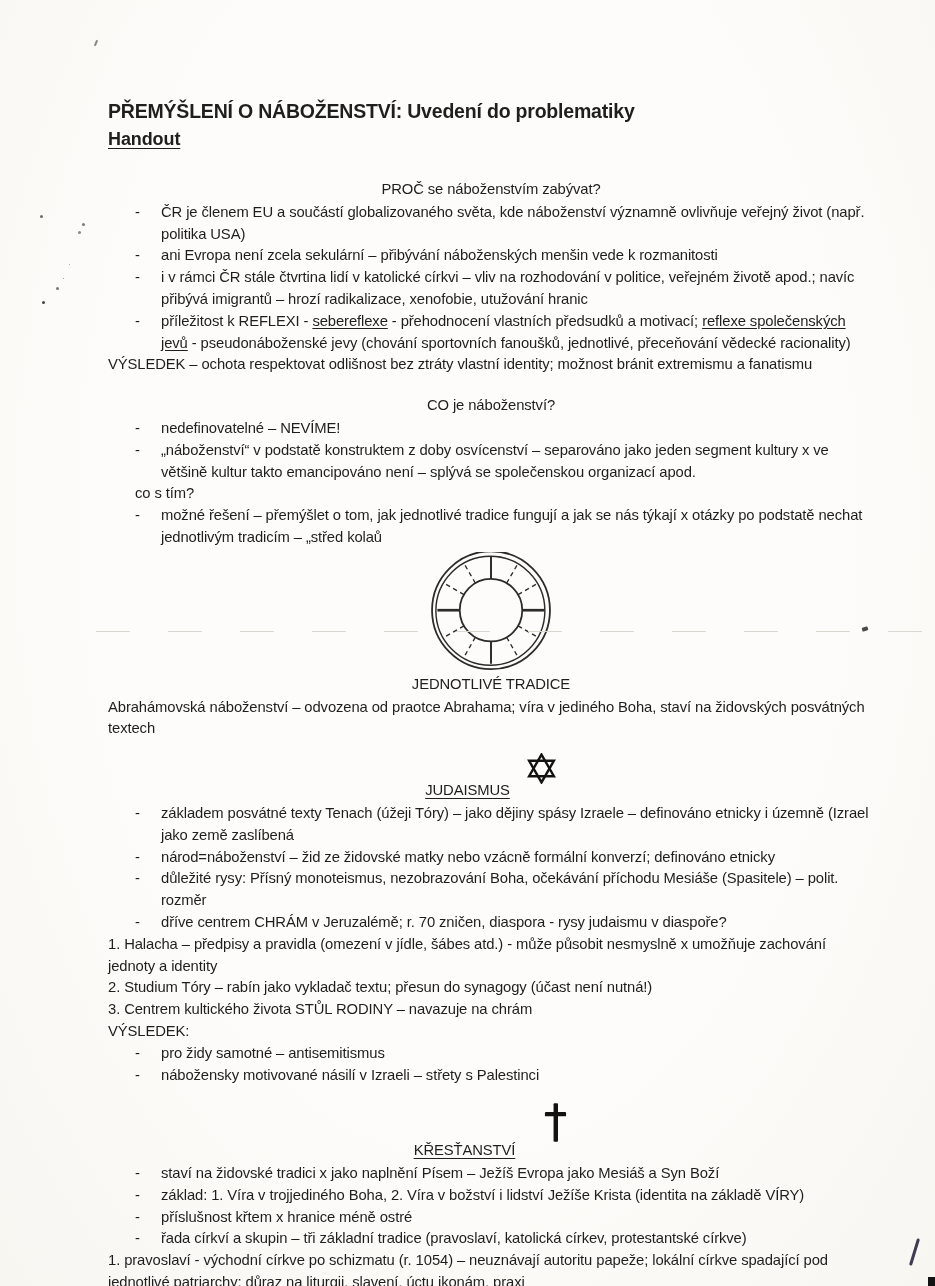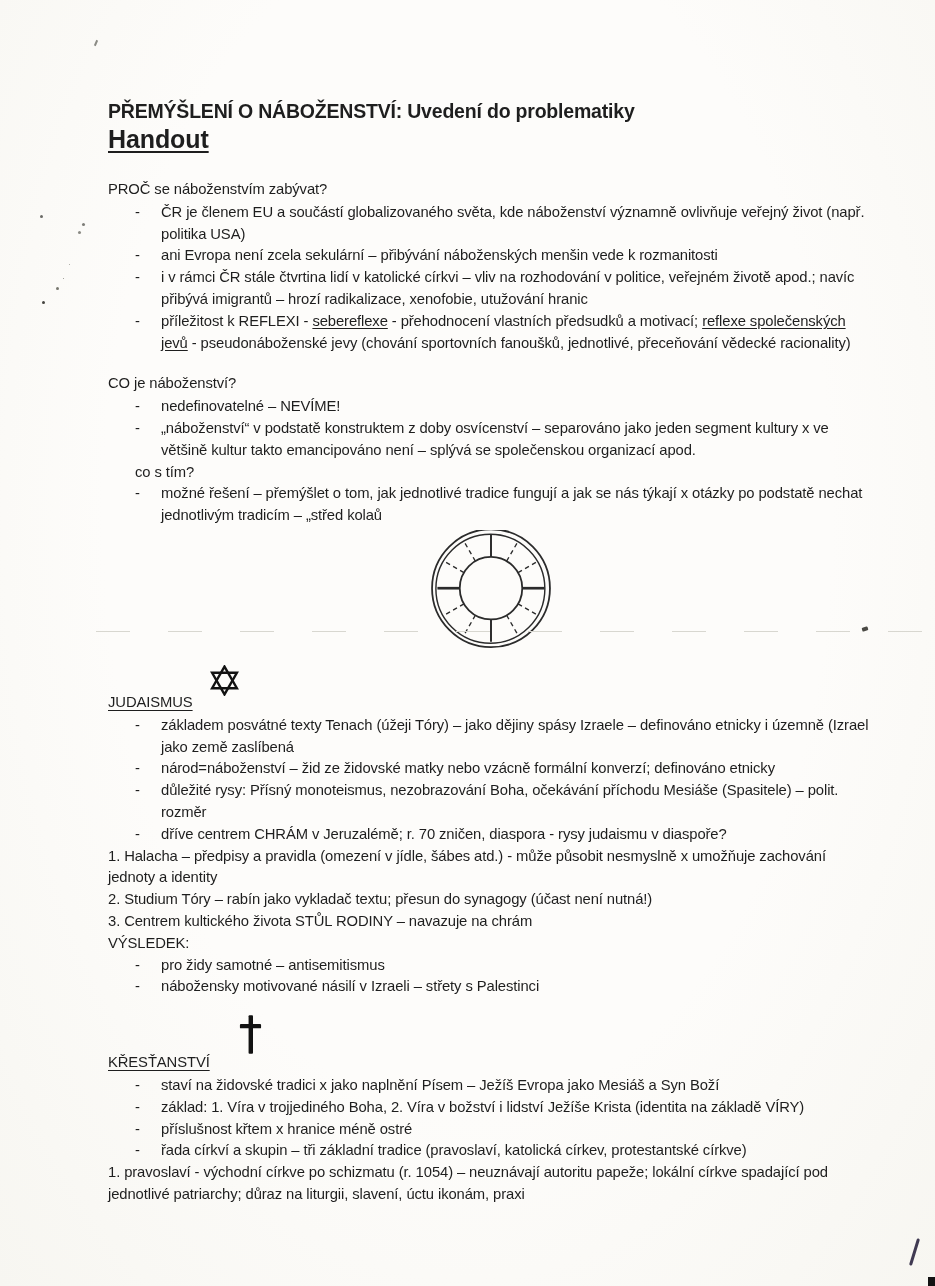--- a/index.html
+++ b/index.html
@@ -5,23 +5,23 @@
   html,body{margin:0;padding:0;background:#e8e8e6;}
   .page{
     position:relative;width:935px;height:1286px;margin:0 auto;overflow:hidden;
     background:radial-gradient(ellipse at 50% 40%, #fdfcfa 55%, #f7f6f1 100%);
     font-family:"Liberation Sans", sans-serif;
     color:#1e1e1e;
     font-size:14.8px;line-height:21.8px;letter-spacing:-0.1px;
   }
   .content{position:absolute;left:108px;top:98px;width:766px;}
   .title{font-size:19.5px;line-height:26px;font-weight:bold;margin:0;letter-spacing:-0.2px;}
-  .subtitle{font-size:25px;line-height:27px;font-weight:bold;margin:2px 0 0 0;text-decoration:underline;text-underline-offset:3px;}
+  .subtitle{font-size:18px;line-height:27px;font-weight:bold;margin:2px 0 0 0;text-decoration:underline;text-underline-offset:3px;}
   .sect{margin-top:22px;}
-  .h{margin:0 0 1px 0;}
+  .h{margin:0 0 1px 0;text-align:center;}
   .b{display:flex;}
   .b::before{content:"-";flex:none;margin-left:27px;width:26px;}
   .bt{flex:1;}
   .p{margin:0;}
   .u{text-decoration:underline;text-underline-offset:2px;}
   .indent1{margin-left:27px;}
   b{font-weight:normal;}
   .wheel-wrap{text-align:center;margin:3px 0 0 0;height:122px;}
   .wheel-wrap svg{display:inline-block;}
   .sym{display:inline-block;vertical-align:baseline;}
@@ -56,20 +56,21 @@
       </div>
       <div class="b">
         <span class="bt">ani Evropa není zcela sekulární – přibývání náboženských menšin vede k rozmanitosti</span>
       </div>
       <div class="b">
         <span class="bt">i v rámci ČR stále čtvrtina lidí v katolické církvi – vliv na rozhodování v politice, veřejném životě apod.; navíc přibývá imigrantů – hrozí radikalizace, xenofobie, utužování hranic</span>
       </div>
       <div class="b">
         <span class="bt"><span>příležitost k REFLEXI - </span><span class="u">sebereflexe</span><span>  - přehodnocení vlastních předsudků a motivací; </span><span class="u">reflexe společenských jevů</span><span> - pseudonáboženské jevy (chování sportovních fanoušků, jednotlivé, přeceňování vědecké racionality)</span></span>
       </div>
+      <div class="p">VÝSLEDEK – ochota respektovat odlišnost bez ztráty vlastní identity; možnost bránit extremismu a fanatismu</div>
     </div>
 
     <div class="sect" style="margin-top:19px;">
       <div class="h">CO je náboženství?</div>
       <div class="b">
         <span class="bt">nedefinovatelné – NEVÍME!</span>
       </div>
       <div class="b">
         <span class="bt">„náboženství“ v podstatě konstruktem z doby osvícenství – separováno jako jeden segment kultury x ve většině kultur takto emancipováno není – splývá se společenskou organizací apod.</span>
       </div>
@@ -98,20 +99,24 @@
             <line x1="44.7" y1="92.5" x2="23" y2="105"></line>
             <line x1="44.7" y1="57.5" x2="23" y2="45"></line>
             <line x1="57.5" y1="44.7" x2="45" y2="23"></line>
             <line x1="92.5" y1="44.7" x2="105" y2="23"></line>
             <line x1="105.3" y1="57.5" x2="127" y2="45"></line>
           </g>
         </g>
       </svg>
     </div>
 
+    <div>
+      <div class="h">JEDNOTLIVÉ TRADICE</div>
+      <div class="p">Abrahámovská náboženství – odvozena od praotce Abrahama; víra v jediného Boha, staví na židovských posvátných textech</div>
+    </div>
 
     <div class="sect" style="margin-top:24px;">
       <div class="h">
         <span class="heading-underline">JUDAISMUS</span><span class="sym star-sym"><svg width="31" height="31" viewBox="0 0 40 40">
               <g fill="none" stroke="#121212" stroke-width="3.1" stroke-linejoin="miter">
                 <polygon points="20,2 36,30 4,30"></polygon>
                 <polygon points="20,38 4,10 36,10"></polygon>
               </g>
             </svg></span>
       </div>

